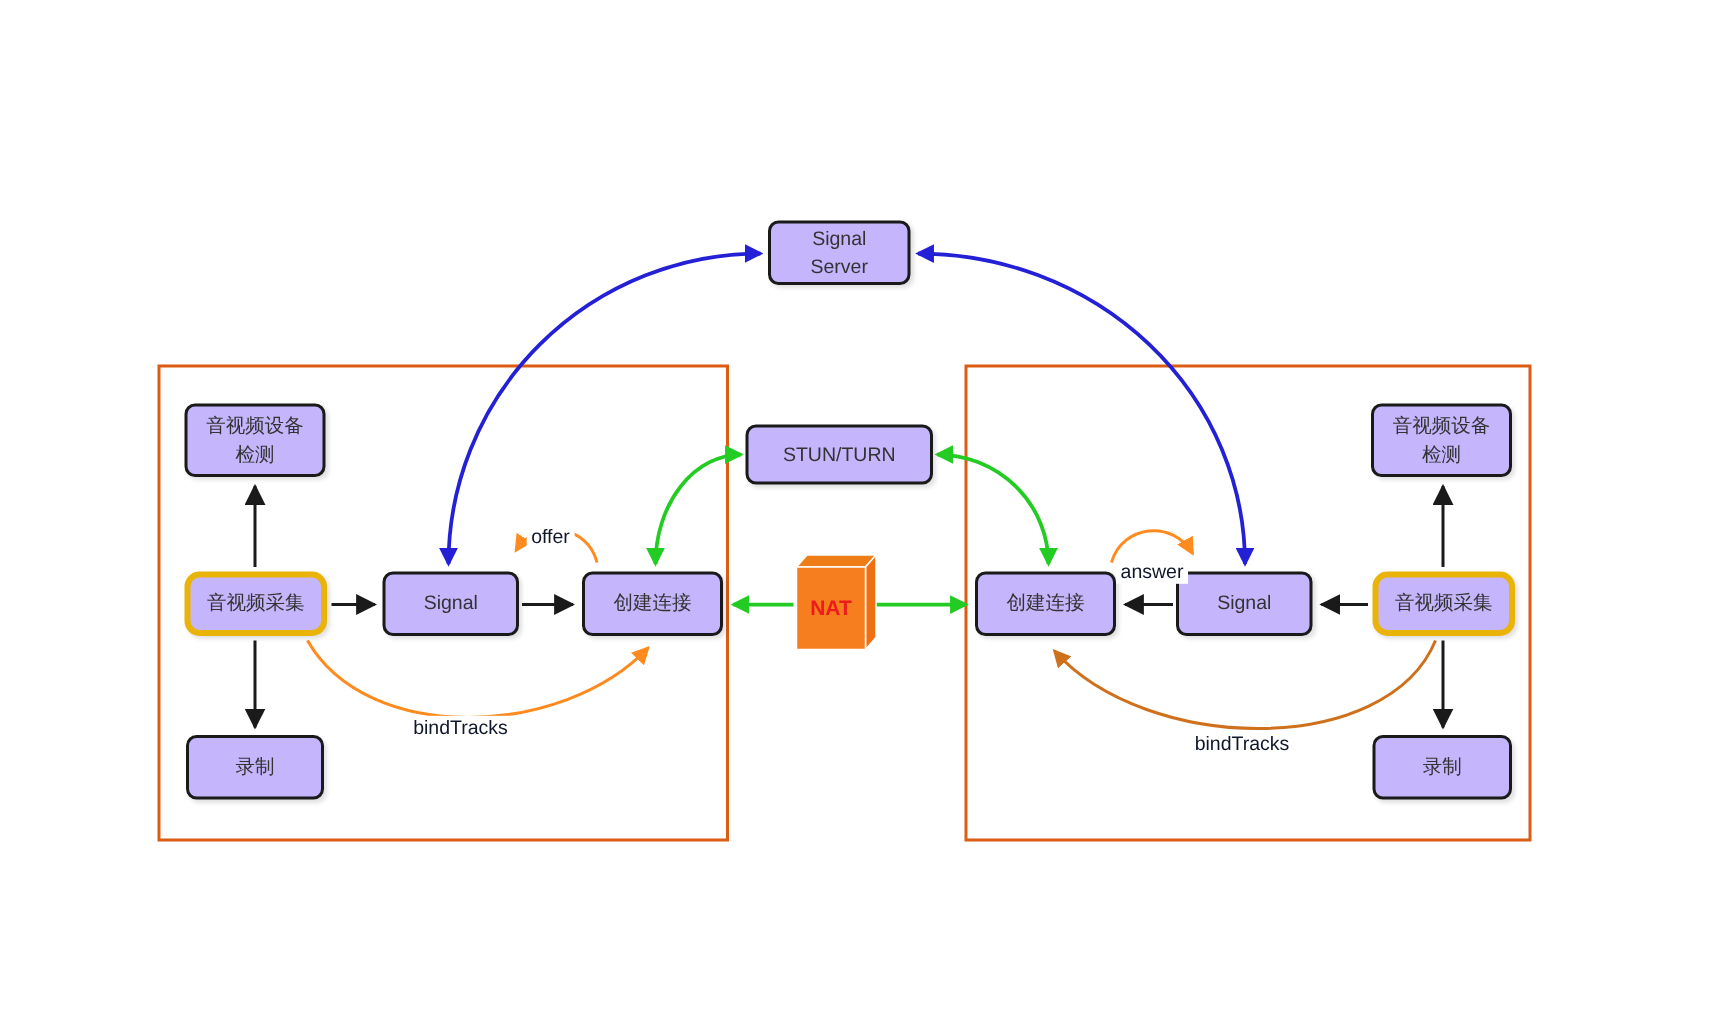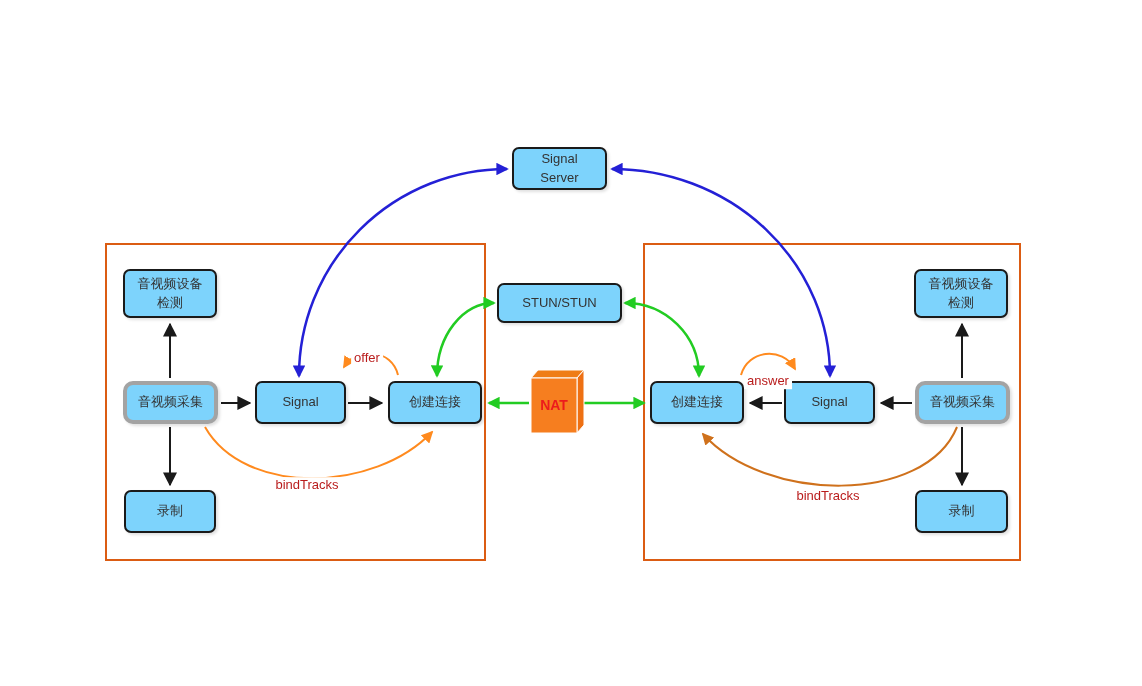--- a/index.html
+++ b/index.html
@@ -7,29 +7,29 @@
     position:relative;width:1142px;height:686px;background:#ffffff;
     font-family:"Liberation Sans",sans-serif;overflow:hidden;
   }
   .peer-frame{
     position:absolute;border:2px solid #DB5C13;background:transparent;
     box-sizing:border-box;z-index:1;
   }
   .edges{position:absolute;left:0;top:0;z-index:2;}
   .box{
     position:absolute;display:flex;align-items:center;justify-content:center;
-    background:#7dd3fc;border:2px solid #1a1a1a;border-radius:7px;
+    background:#c4b5fd;border:2px solid #1a1a1a;border-radius:7px;
     font-size:13px;color:#333;text-align:center;line-height:1.4;
     box-sizing:border-box;z-index:3;box-shadow:2px 2px 3px rgba(0,0,0,0.12);
   }
   .box .box-label{white-space:pre-line;}
-  .box.red{border:4px solid #a3a3a3;border-radius:10px;}
+  .box.red{border:4px solid #eab308;border-radius:10px;}
   .edge-label{
     position:absolute;transform:translate(-50%,-50%);z-index:4;
-    font-size:13px;color:#b91c1c;background:#ffffff;padding:0 3px;line-height:1.2;text-align:right;
+    font-size:13px;color:#0f172a;background:#ffffff;padding:0 3px;line-height:1.2;text-align:right;
   }
   .nat-text{font-size:14px;font-weight:bold;fill:#EC1C1C;}
 </style>
 </head>
 <body>
 
 <div class="canvas">
 
   <div class="peer-frame" style="left:105px;top:243px;width:381px;height:318px;"></div>
   <div class="peer-frame" style="left:643px;top:243px;width:378px;height:318px;"></div>
@@ -84,21 +84,21 @@
       <rect x="531" y="378" width="46" height="55" fill="#F67E1F" stroke="#ffffff" stroke-width="1"></rect>
       <text x="554" y="410" text-anchor="middle" class="nat-text">NAT</text>
     </g>
   </svg>
 
   <div class="box" style="left:512px;top:147px;width:95px;height:43px;">
     <span class="box-label">Signal
 Server</span>
   </div>
   <div class="box" style="left:497px;top:283px;width:125px;height:40px;">
-    <span class="box-label">STUN/STUN</span>
+    <span class="box-label">STUN/TURN</span>
   </div>
 
   <div class="box" style="left:123px;top:269px;width:94px;height:49px;">
     <span class="box-label">音视频设备
 检测</span>
   </div>
   <div class="box red" style="left:123px;top:381px;width:95px;height:43px;">
     <span class="box-label">音视频采集</span>
   </div>
   <div class="box" style="left:255px;top:381px;width:91px;height:43px;">

